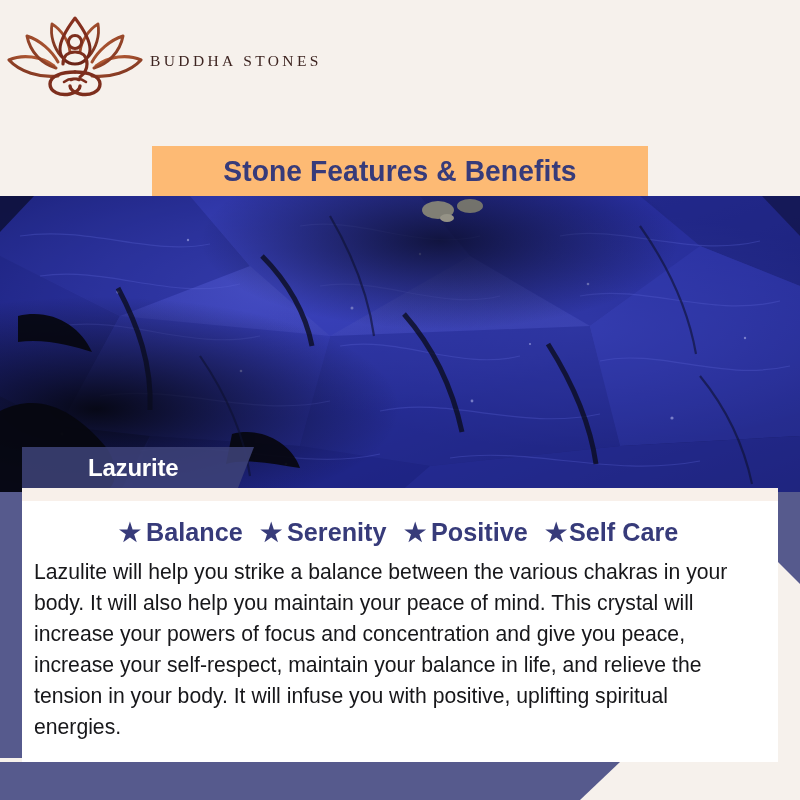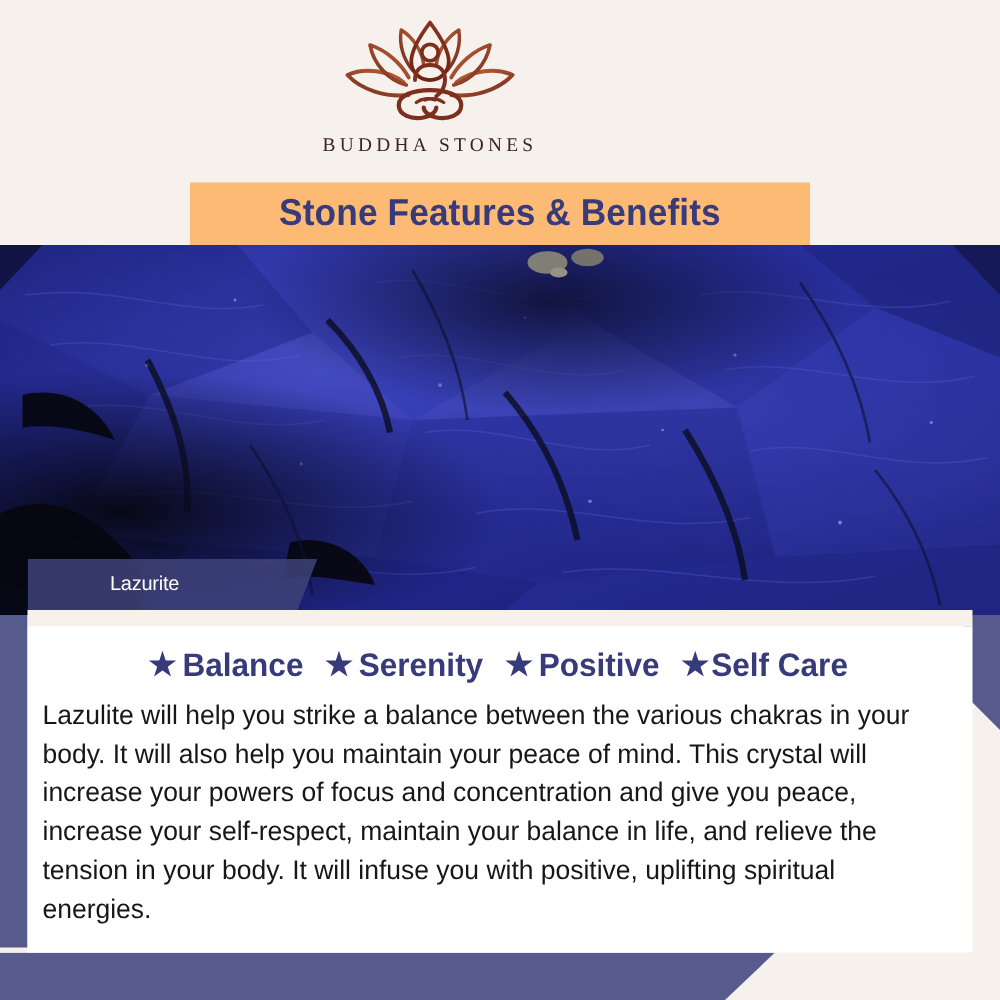--- a/index.html
+++ b/index.html
@@ -33,21 +33,21 @@
     clip-path:polygon(0 0,100% 0,calc(100% - 40px) 100%,0 100%);
   }
 
   
   .header{
     position:absolute;top:0;left:0;width:800px;height:196px;
     background:#f6f1ec;
   }
   .logo-wrap{
     position:absolute;top:14px;left:0;width:688px;
-    display:flex;flex-direction:column;align-items:center;
+    display:flex;flex-direction:row;align-items:center;
   }
   .logo-mark{width:150px;height:88px;display:block;}
   .logo-word{
     margin-top:6px;
     font-family:"Liberation Serif", serif;
     font-size:15.5px;letter-spacing:3.4px;
     color:#3d2420;font-weight:400;
     white-space:nowrap;
   }
 
@@ -72,21 +72,21 @@
   .photo svg{display:block;width:800px;height:296px;}
 
   
   .name-band{
     position:absolute;top:447px;left:22px;width:232px;height:41px;
     background:rgba(62,66,120,0.86);
     clip-path:polygon(0 0,100% 0,calc(100% - 16px) 100%,0 100%);
     display:flex;align-items:center;
   }
   .name-text{
-    margin-left:66px;color:#ffffff;font-size:16px;font-weight:normal;
+    margin-left:66px;color:#ffffff;font-size:24px;font-weight:bold;
     letter-spacing:-0.2px;white-space:nowrap;
   }
 
   
   .cream-strip{
     position:absolute;top:488px;left:22px;width:756px;height:13px;
     background:#f8f0ea;
   }
   .panel{
     position:absolute;top:501px;left:22px;width:756px;height:261px;

